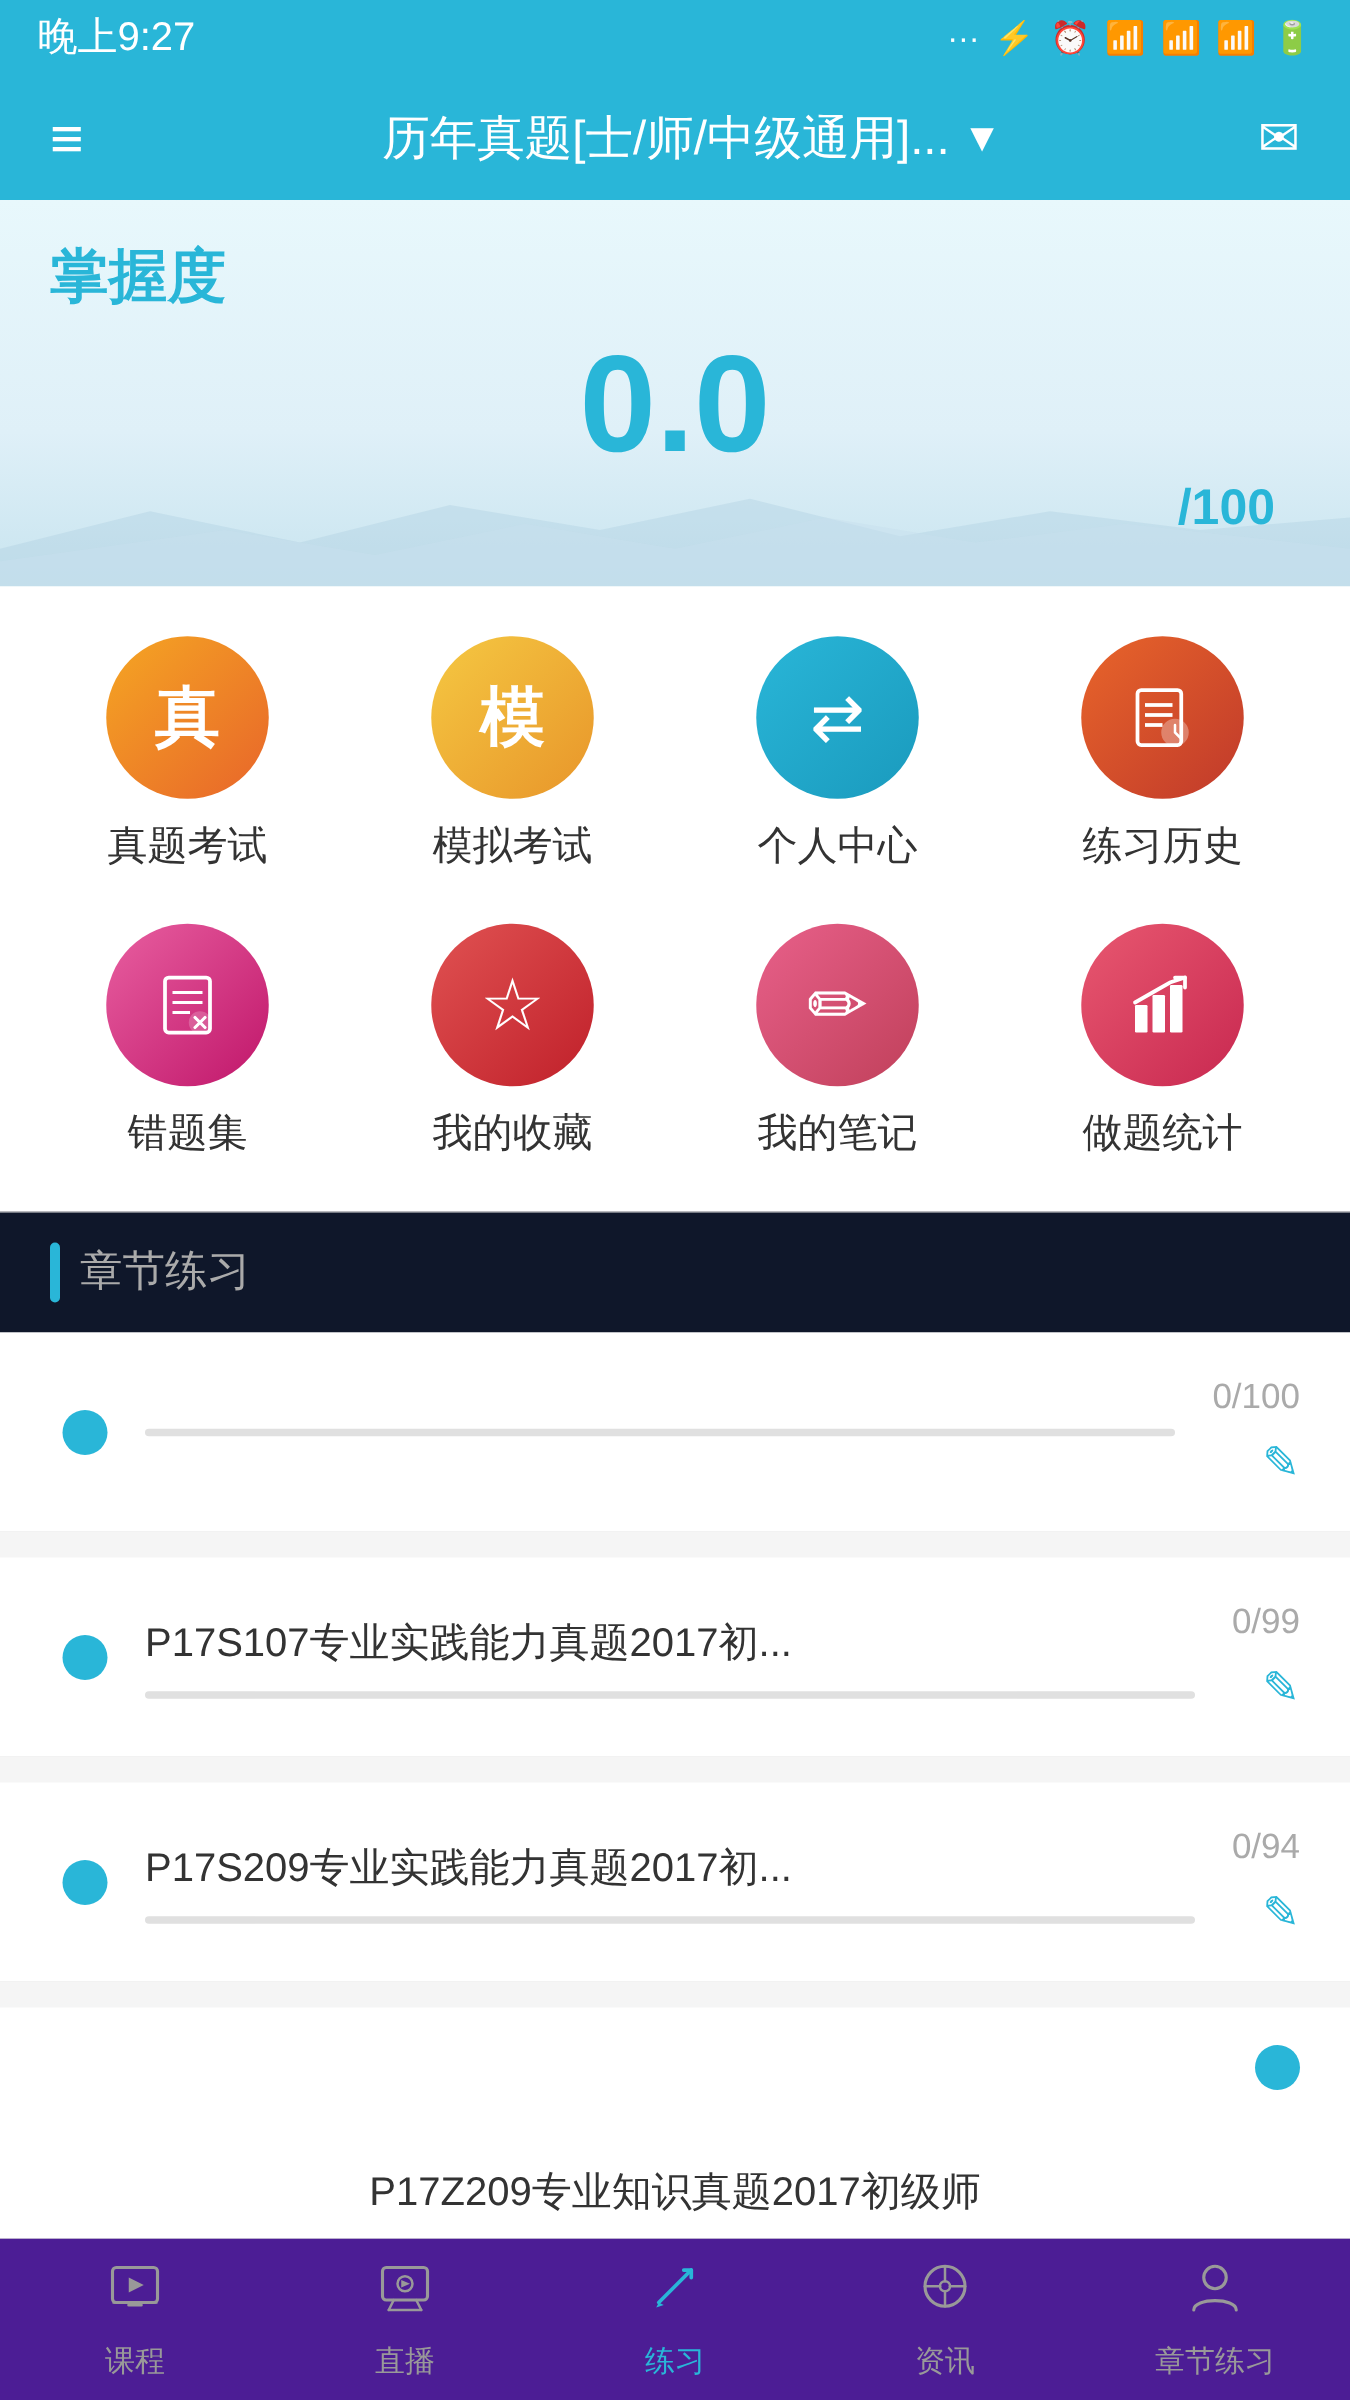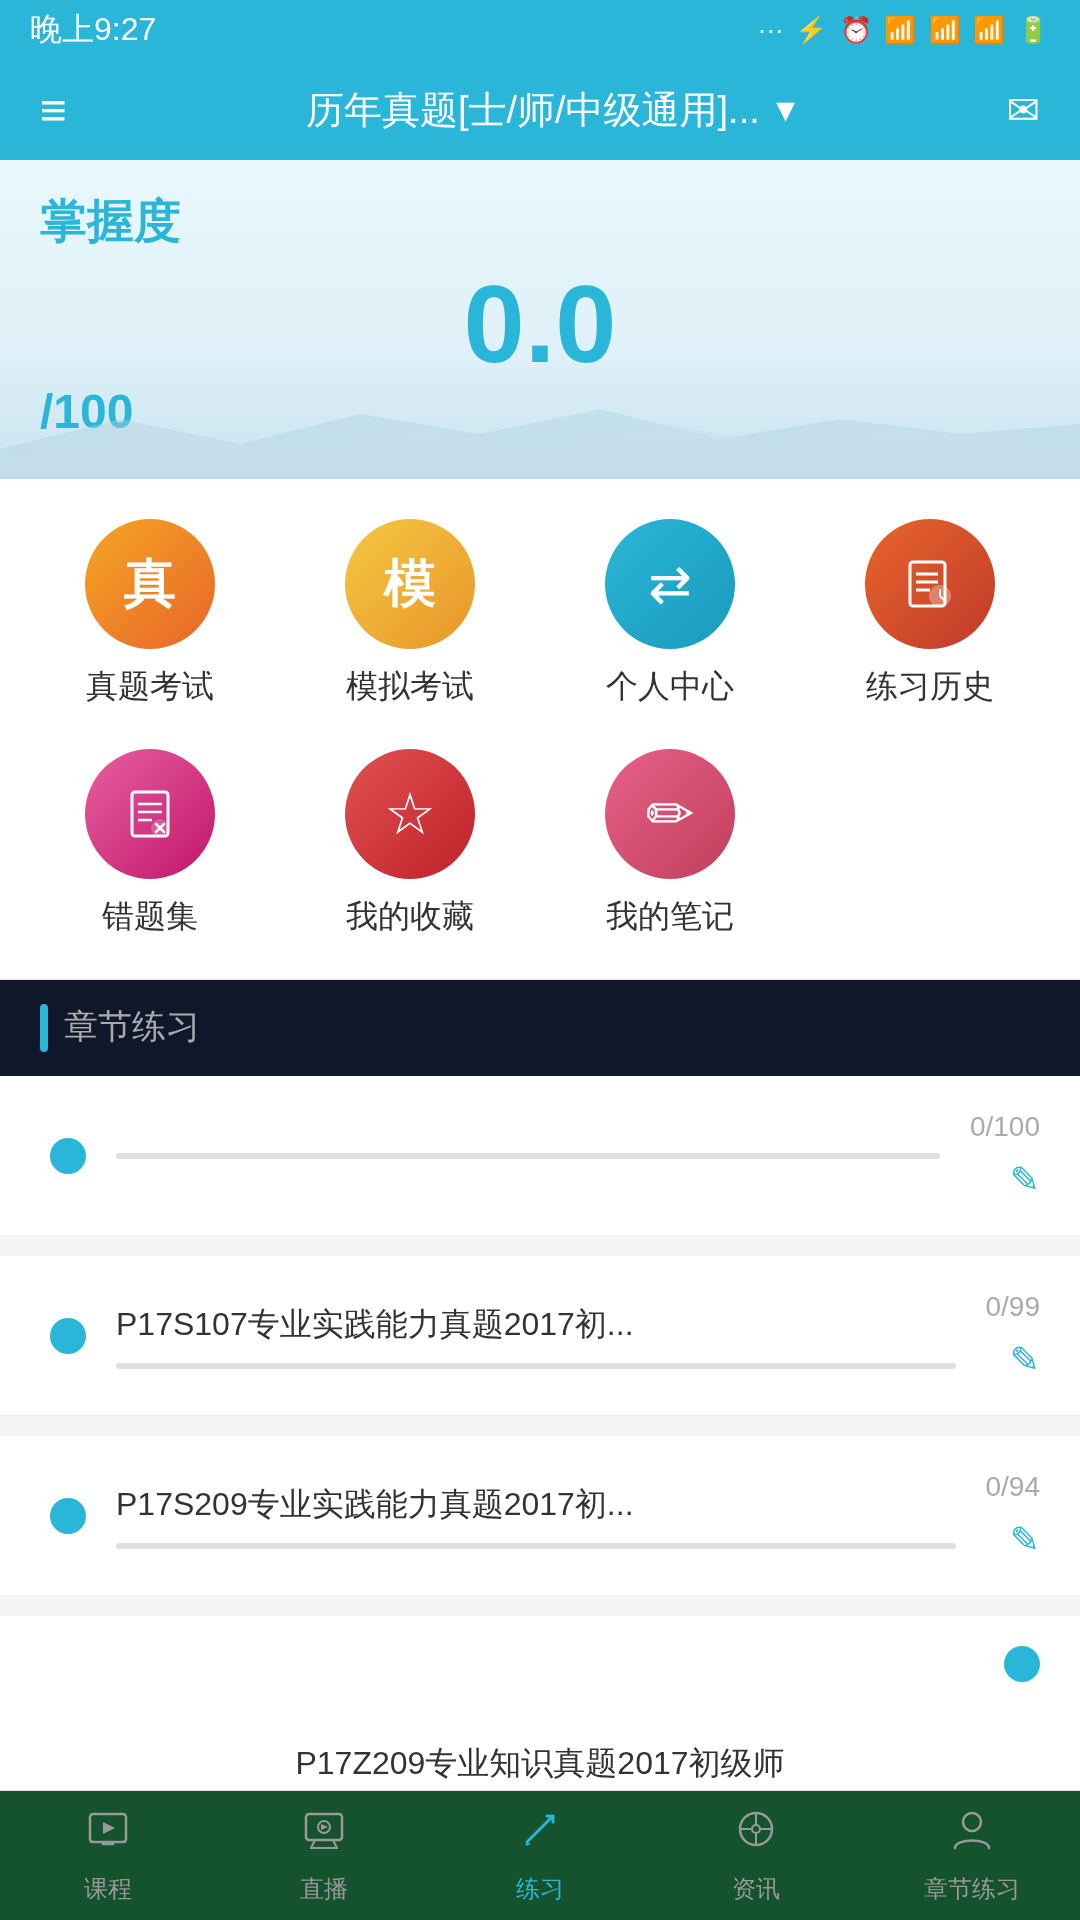--- a/index.html
+++ b/index.html
@@ -75,21 +75,22 @@
     }
     .mastery-score {
       text-align: center;
       font-size: 110px;
       font-weight: 700;
       color: #29b6d8;
       line-height: 1.1;
       margin-bottom: 0;
     }
     .mastery-max {
-      font-size: 48px;
+      text-align: right;
+      font-size: 40px;
       color: #29b6d8;
       font-weight: 600;
       padding-right: 20px;
       padding-bottom: 20px;
     }
 
     
     .function-grid {
       background: white;
       padding: 40px 30px;
@@ -201,21 +202,21 @@
       background: #f5f5f5;
     }
 
     
     .bottom-nav {
       position: fixed;
       bottom: 0;
       left: 0;
       width: 1080px;
       height: 130px;
-      background: #14532d;
+      background: #4c1d95;
       border-top: 1px solid #e0e0e0;
       display: flex;
       align-items: center;
       justify-content: space-around;
     }
     .nav-item {
       display: flex;
       flex-direction: column;
       align-items: center;
       gap: 10px;
@@ -334,20 +335,32 @@
       <span style="font-size:58px;color:white;">☆</span>
     </div>
     <span class="function-label">我的收藏</span>
   </div>
   <div class="function-item">
     <div class="function-icon-circle bg-hotpink">
       <span style="font-size:58px;color:white;">✏</span>
     </div>
     <span class="function-label">我的笔记</span>
   </div>
+  <div class="function-item">
+    <div class="function-icon-circle bg-salmon">
+      <svg width="60" height="60" viewBox="0 0 60 60" fill="white">
+        <rect x="8" y="30" width="10" height="22" fill="white" rx="1"></rect>
+        <rect x="22" y="22" width="10" height="30" fill="white" rx="1"></rect>
+        <rect x="36" y="14" width="10" height="38" fill="white" rx="1"></rect>
+        <polyline points="8,28 22,20 36,12 48,8" stroke="white" stroke-width="3" fill="none" stroke-linecap="round"></polyline>
+        <polyline points="40,8 48,8 48,16" stroke="white" stroke-width="3" fill="none" stroke-linecap="round" stroke-linejoin="round"></polyline>
+      </svg>
+    </div>
+    <span class="function-label">做题统计</span>
+  </div>
 </div>
 
 <div class="chapter-header">
   <div class="chapter-bar"></div>
   <span class="chapter-title">章节练习</span>
 </div>
 
 <div>
 
   <div class="list-item">

